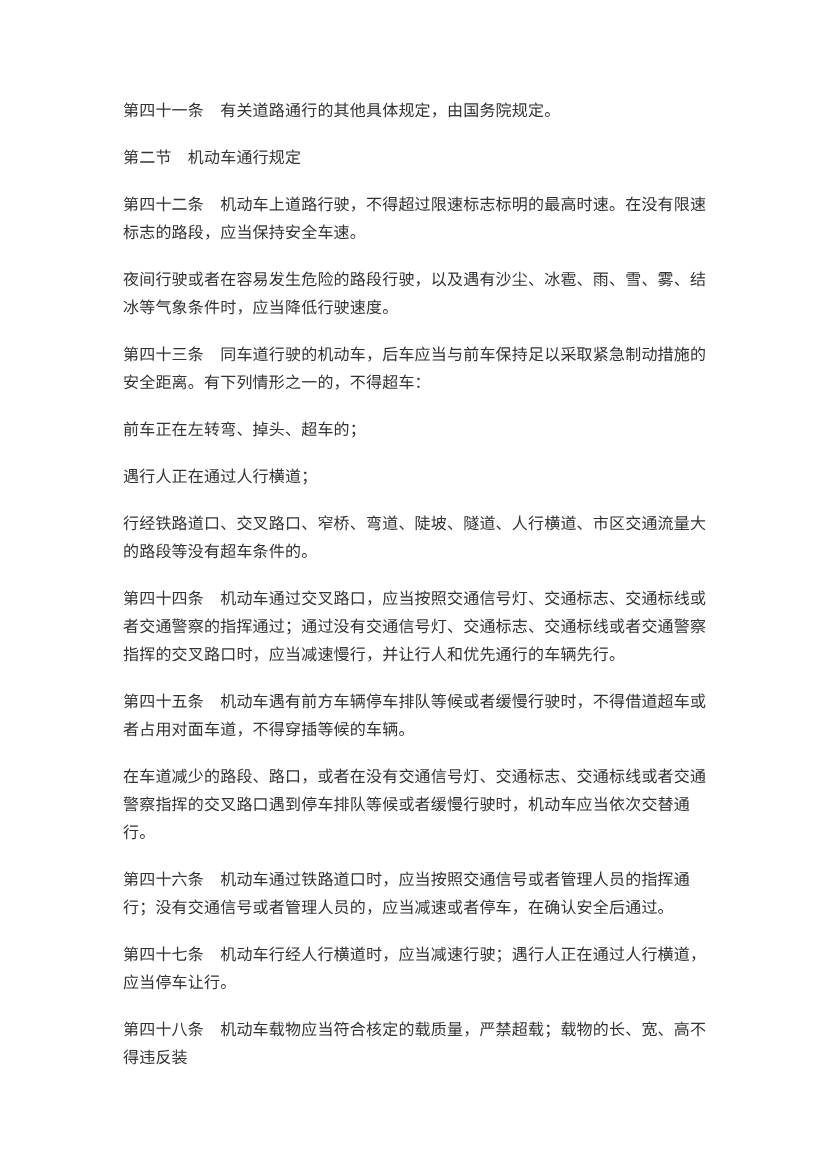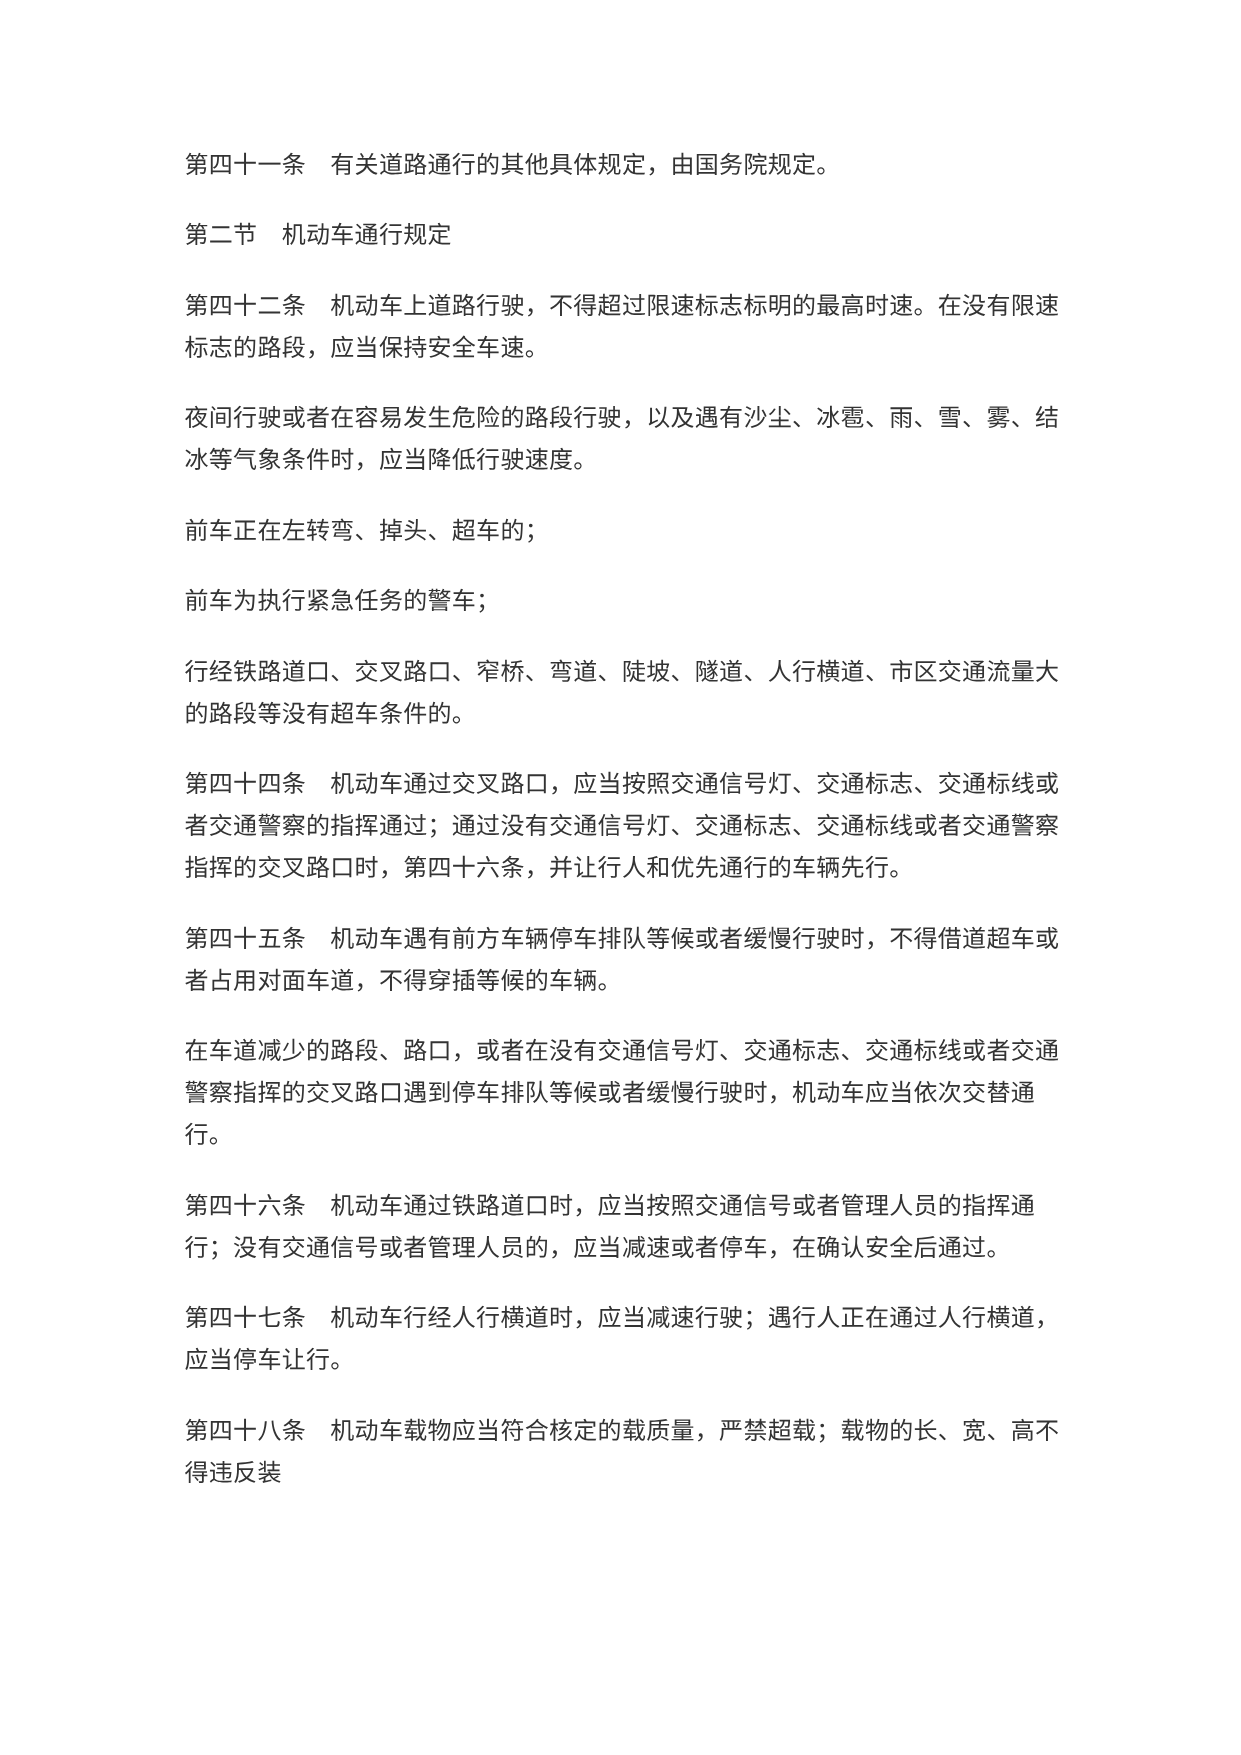--- a/index.html
+++ b/index.html
@@ -33,23 +33,24 @@
 </style>
 </head>
 <body>
 
 <div class="page">
   <div class="content">
     <p>第四十一条　有关道路通行的其他具体规定，由国务院规定。</p>
     <p>第二节　机动车通行规定</p>
     <p>第四十二条　机动车上道路行驶，不得超过限速标志标明的最高时速。在没有限速标志的路段，应当保持安全车速。</p>
     <p>夜间行驶或者在容易发生危险的路段行驶，以及遇有沙尘、冰雹、雨、雪、雾、结冰等气象条件时，应当降低行驶速度。</p>
+    <p>第四十三条　同车道行驶的机动车，后车应当与前车保持足以采取紧急制动措施的安全距离。有下列情形之一的，不得超车：</p>
     <p>前车正在左转弯、掉头、超车的；</p>
-    <p>前车为执行紧急任务的警车；</p>
+    <p>遇行人正在通过人行横道；</p>
     <p>行经铁路道口、交叉路口、窄桥、弯道、陡坡、隧道、人行横道、市区交通流量大的路段等没有超车条件的。</p>
-    <p>第四十四条　机动车通过交叉路口，应当按照交通信号灯、交通标志、交通标线或者交通警察的指挥通过；通过没有交通信号灯、交通标志、交通标线或者交通警察指挥的交叉路口时，第四十六条，并让行人和优先通行的车辆先行。</p>
+    <p>第四十四条　机动车通过交叉路口，应当按照交通信号灯、交通标志、交通标线或者交通警察的指挥通过；通过没有交通信号灯、交通标志、交通标线或者交通警察指挥的交叉路口时，应当减速慢行，并让行人和优先通行的车辆先行。</p>
     <p>第四十五条　机动车遇有前方车辆停车排队等候或者缓慢行驶时，不得借道超车或者占用对面车道，不得穿插等候的车辆。</p>
     <p>在车道减少的路段、路口，或者在没有交通信号灯、交通标志、交通标线或者交通警察指挥的交叉路口遇到停车排队等候或者缓慢行驶时，机动车应当依次交替通行。</p>
     <p>第四十六条　机动车通过铁路道口时，应当按照交通信号或者管理人员的指挥通行；没有交通信号或者管理人员的，应当减速或者停车，在确认安全后通过。</p>
     <p>第四十七条　机动车行经人行横道时，应当减速行驶；遇行人正在通过人行横道，应当停车让行。</p>
     <p>第四十八条　机动车载物应当符合核定的载质量，严禁超载；载物的长、宽、高不得违反装</p>
   </div>
 </div>
 
 </body></html>

